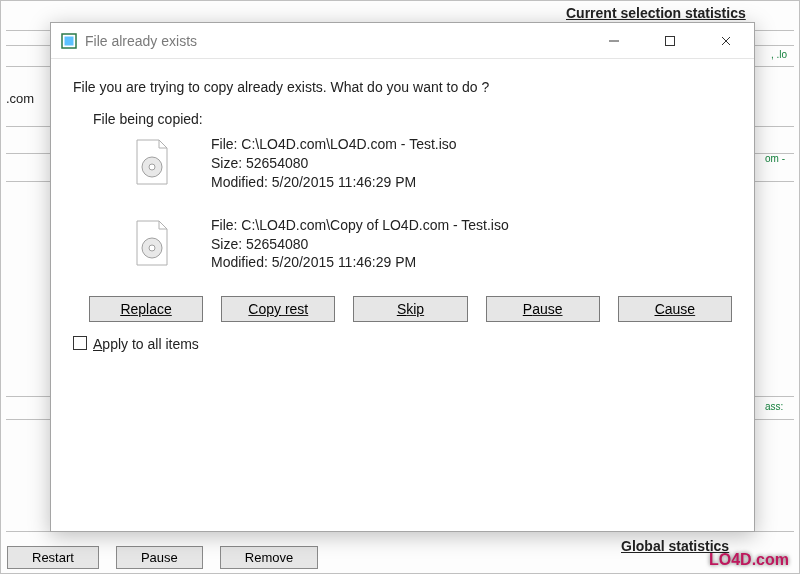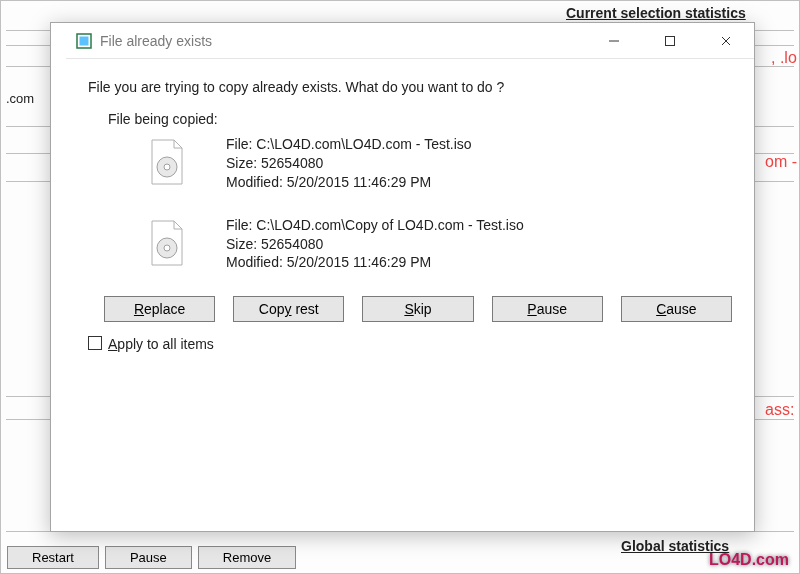--- a/index.html
+++ b/index.html
@@ -39,22 +39,22 @@
     text-decoration: underline;
   }
   .bg .ext-label {
     position: absolute;
     top: 90px;
     left: 5px;
     font-size: 13px;
   }
   .bg .right-frag {
     position: absolute;
-    font-size: 16px;
-    color: #ef4444;
+    font-size: 10px;
+    color: #15803d;
     text-align: center;
   }
   .bg .right-frag.one { top: 48px; left: 770px; }
   .bg .right-frag.two { top: 152px; left: 764px; }
   .bg .right-frag.three { top: 400px; left: 764px; }
   .bg .bg-divider {
     position: absolute;
     left: 5px;
     right: 5px;
     border-top: 1px solid #c0c0c0;
@@ -66,21 +66,21 @@
   .bg .bg-divider.d5 { top: 152px; }
   .bg .bg-divider.d6 { top: 180px; }
   .bg .bg-divider.d7 { top: 395px; }
   .bg .bg-divider.d8 { top: 418px; }
   .bg .bg-divider.d9 { top: 530px; }
   .bg .bottom-buttons {
     position: absolute;
     bottom: 4px;
     left: 6px;
     display: flex;
-    gap: 6px;
+    gap: 17px;
   }
   .bg .bottom-buttons button {
     font-family: inherit;
     font-size: 13px;
     padding: 3px 24px;
     background: #e6e6e6;
     border: 1px solid #8a8a8a;
   }
   .watermark {
     position: absolute;
@@ -97,21 +97,20 @@
     position: absolute;
     top: 21px;
     left: 49px;
     width: 705px;
     height: 510px;
     background: #fff;
     border: 1px solid #a5a5a5;
     box-shadow: 0 4px 20px rgba(0,0,0,0.25);
     display: flex;
     flex-direction: column;
-    padding-left: 15px;
   }
   .titlebar {
     height: 36px;
     background: #fff;
     display: flex;
     align-items: center;
     padding: 0 0 0 10px;
     border-bottom: 1px solid #e5e5e5;
   }
   .titlebar .app-icon {
@@ -166,20 +165,21 @@
   }
   .file-details div {
     line-height: 1.35;
   }
   .button-row {
     display: flex;
     gap: 18px;
     margin-top: 18px;
     margin-bottom: 14px;
     margin-left: 16px;
+    text-decoration: underline;
   }
   .button-row button {
     flex: 1;
     font-family: inherit;
     font-size: 14px;
     padding: 4px 0;
     background: #e6e6e6;
     border: 1px solid #7a7a7a;
     cursor: pointer;
   }

